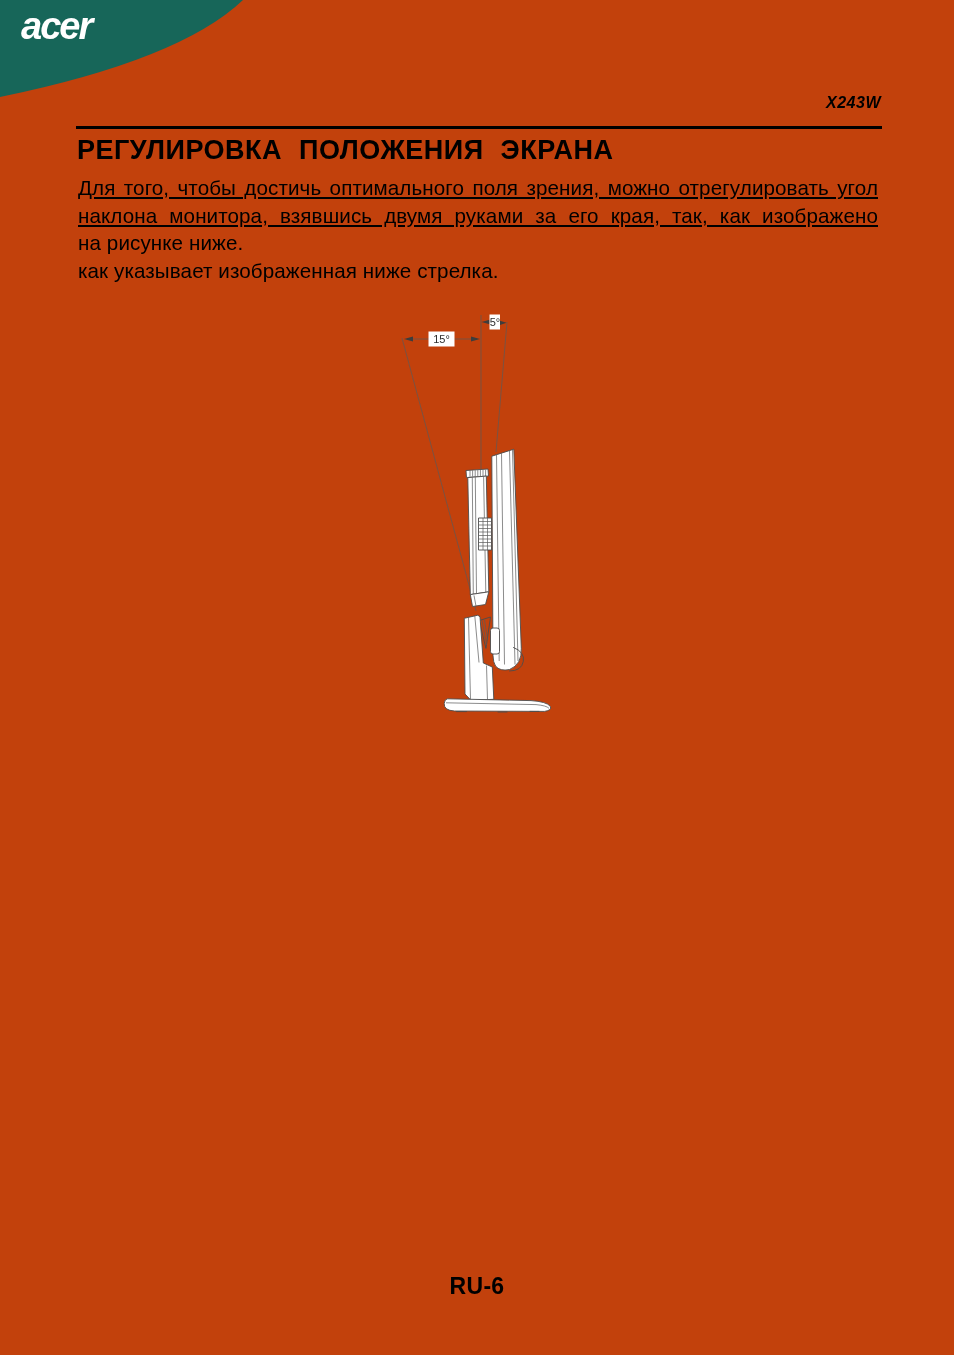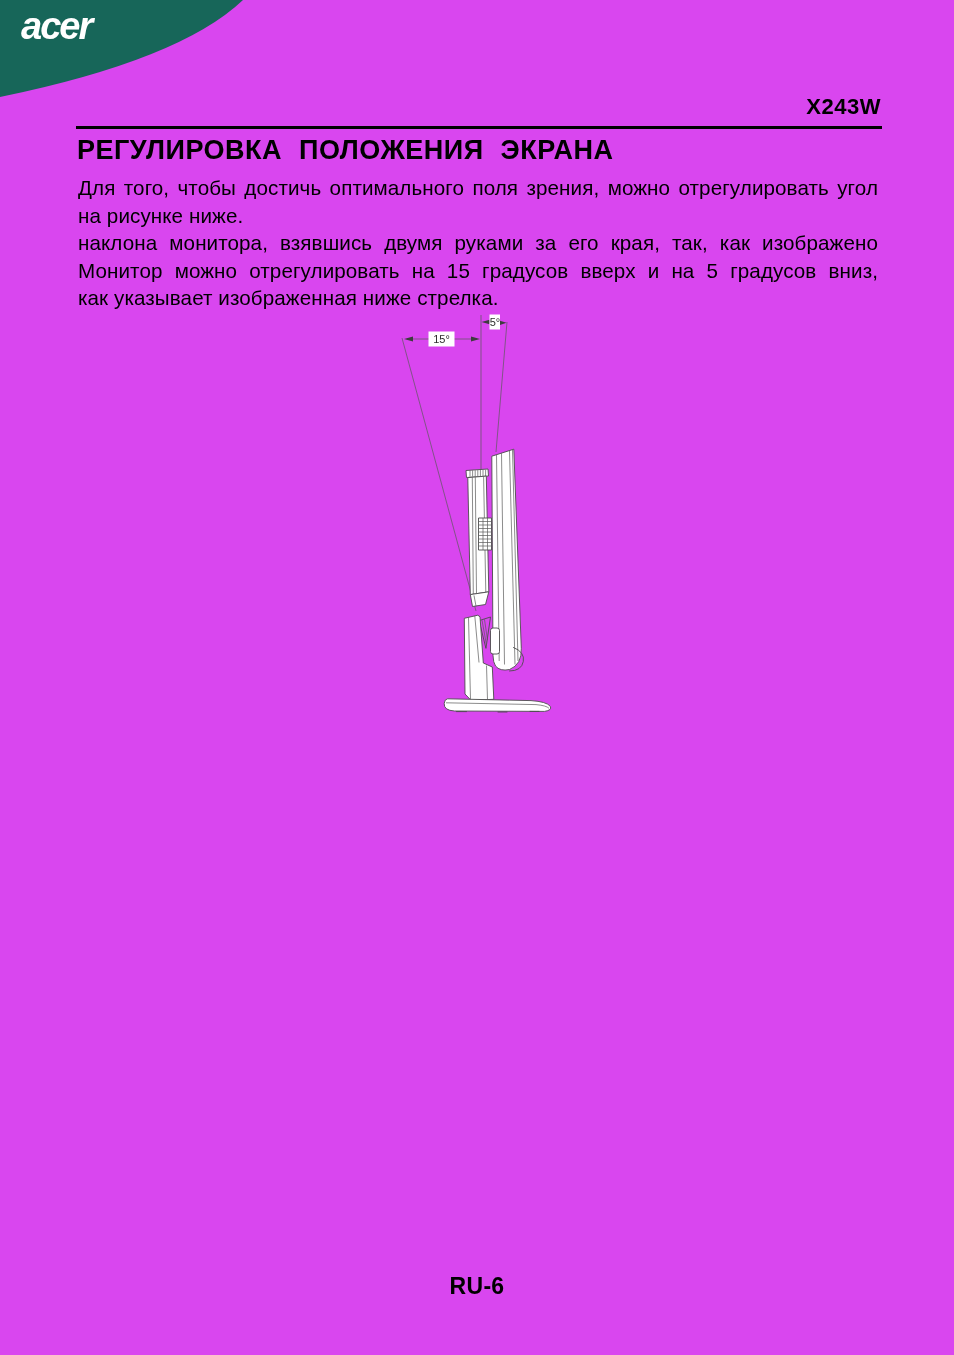--- a/index.html
+++ b/index.html
@@ -1,45 +1,45 @@
 <!DOCTYPE html>
 <html><head>
 <meta charset="utf-8">
 <style>
   html,body { margin:0; padding:0; background:#888; }
   .page {
     position:relative; width:954px; height:1355px; margin:0 auto;
-    background:#d946ef; color:#000;
+    background:#c2410c; color:#000;
     font-family:"Liberation Sans", sans-serif;
     overflow:hidden;
   }
   
   .swoosh { position:absolute; left:0; top:0; width:248px; height:98px; }
   .swoosh svg { display:block; width:100%; height:100%; }
   .acer-logo {
     position:absolute; left:21px; top:5px;
     color:#fff; font-size:38px; font-weight:bold; font-style:italic;
     letter-spacing:-2px;
   }
   .model {
     position:absolute; right:73px; top:94px;
-    font-weight:600; font-size:22px; letter-spacing:0.5px;
+    font-style:italic; font-weight:600; font-size:16px; letter-spacing:0.5px;
   }
   .rule { position:absolute; left:76px; top:126px; width:806px; height:2.5px; background:#000; }
   .title {
     position:absolute; left:77px; top:135px; margin:0;
     font-size:27px; font-weight:bold; 
     letter-spacing:0.5px; word-spacing:9px; white-space:nowrap;
   }
   .body-text {
     position:absolute; left:78px; top:174px; width:800px;
     font-size:20.6px; line-height:27.6px; letter-spacing:0.1px;
   }
   .line { text-align:left; }
-  .line.j { text-align:justify; text-align-last:justify; }
+  .line.j { text-align:justify; text-align-last:justify;text-decoration:underline; }
   .diagram { position:absolute; left:390px; top:300px; margin:0; width:200px; height:420px; }
   .diagram svg { display:block; }
   .draw { stroke:#4c4c4c; stroke-width:0.9; fill:none; stroke-linejoin:round; stroke-linecap:round; }
   .drawf { stroke:#4c4c4c; stroke-width:0.9; fill:#ffffff; stroke-linejoin:round; }
   .thin { stroke:#5a5a5a; stroke-width:0.7; fill:none; }
   .arrow { fill:#3d3d3d; stroke:none; }
   .labelbg { fill:#ffffff; stroke:none; }
   .dim-label {
     font-family:"Liberation Sans", sans-serif; font-size:11px;
     fill:#2e2e2e; text-anchor:middle;
@@ -61,23 +61,22 @@
     <div class="acer-logo">acer</div>
   </div>
 
   <div class="model">X243W</div>
   <div class="rule"></div>
 
   <h1 class="title">РЕГУЛИРОВКА ПОЛОЖЕНИЯ ЭКРАНА</h1>
 
   <div class="body-text">
     <div class="line j">Для того, чтобы достичь оптимального поля зрения, можно отрегулировать угол</div>
+    <div class="line j">наклона монитора, взявшись двумя руками за его края, так, как изображено</div>
     <div class="line">на рисунке ниже.</div>
-    <div class="line j">наклона монитора, взявшись двумя руками за его края, так, как изображено</div>
-    <div class="line j">Монитор можно отрегулировать на 15 градусов вверх и на 5 градусов вниз,</div>
     <div class="line">как указывает изображенная ниже стрелка.</div>
   </div>
 
   <figure class="diagram">
     <svg viewBox="390 300 200 420" width="200" height="420">
 
       <g>
         <path class="thin" d="M481,315 L481,470"></path>
         <path class="thin" d="M402,338 L476,611"></path>
         <path class="thin" d="M507,322 L496,452"></path>

